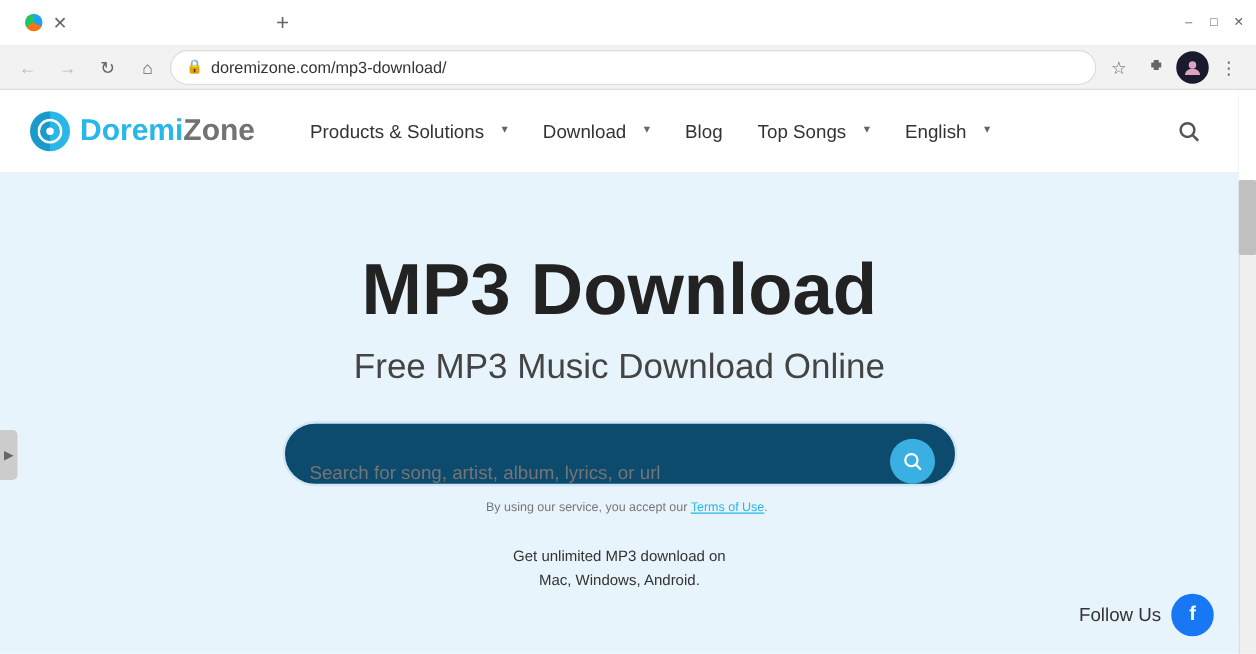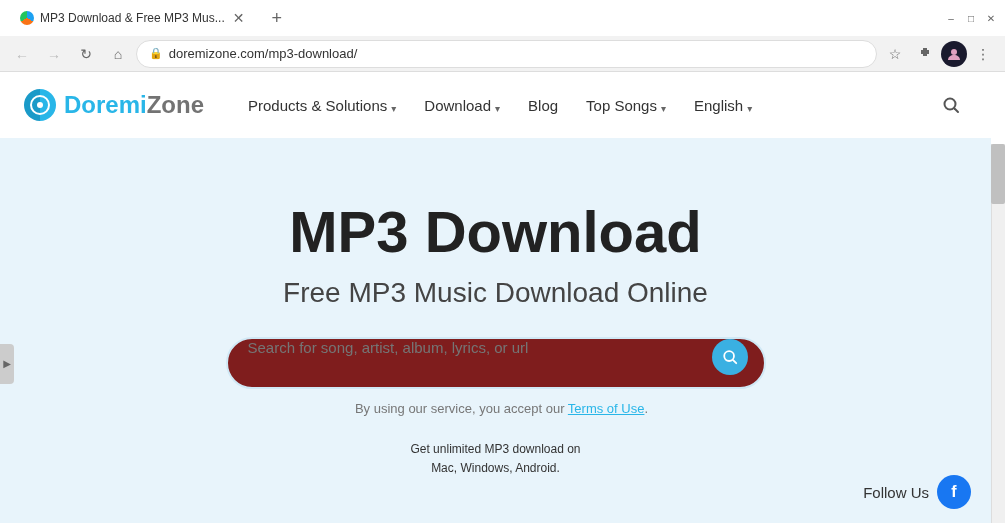--- a/index.html
+++ b/index.html
@@ -197,22 +197,22 @@
     .logo-text { color: #333; }
     .logo-text span { color: #29b6e8; margin-top: 30px; }
     .nav-menu {
       display: flex;
       align-items: center;
       gap: 4px;
       flex: 1;
     }
     .nav-item {
       display: flex;
-      align-items: flex-end;
-      gap: 4px;
+      align-items: flex-start;
+      gap: 14px;
       padding: 8px 12px;
       font-size: 15px;
       color: #333;
       cursor: pointer;
       white-space: nowrap;
     }
     .nav-chevron { font-size: 10px; color: #666; }
     .nav-search {
       width: 32px;
       height: 32px;
@@ -258,22 +258,22 @@
       margin-top: 20px;
     }
     .hero-subtitle {
       font-size: 28px;
       color: #444;
       margin-bottom: 28px;
       text-align: center;
     }
     .search-bar {
       display: flex;
-      align-items: flex-start;
-      background: #7f1d1d;
+      align-items: flex-end;
+      background: #0c4a6e;
       border: 2px solid #d0e8f5;
       border-radius: 30px;
       width: 540px;
       height: 52px;
       padding: 0 16px 0 20px;
     }
     .search-input-area {
       flex: 1;
       font-size: 15px;
       color: #aaa;
@@ -288,21 +288,21 @@
       border-radius: 50%;
       display: flex;
       align-items: center;
       justify-content: center;
       cursor: pointer;
       color: #fff;
       font-size: 16px;
     }
     .terms-text {
       margin-top: 12px;
-      font-size: 13px;
+      font-size: 10px;
       color: #777;
       margin-left: 12px;
     }
     .terms-link { color: #29b6e8; text-decoration: underline; cursor: pointer; }
 
     .cta-text {
       margin-top: 24px;
       font-size: 12px;
       color: #333;
       text-align: center;
@@ -334,21 +334,20 @@
     }
   </style>
 </head>
 <body>
 
 <div>
 
   <div class="title-bar">
     <div class="tab">
       <div class="tab-favicon"></div>
-      <span class="tab-title">MP3 Download &amp; Free MP3 Mus...</span>
       <div class="tab-close">✕</div>
     </div>
     <div class="new-tab-btn">+</div>
     <div class="window-controls">
       <div class="win-btn">–</div>
       <div class="win-btn">□</div>
       <div class="win-btn">✕</div>
     </div>
   </div>
 

